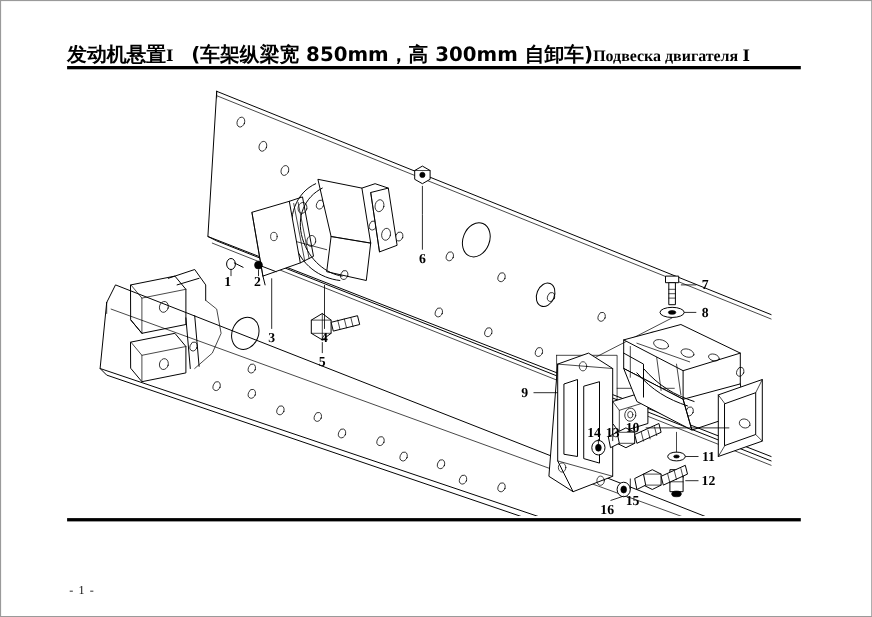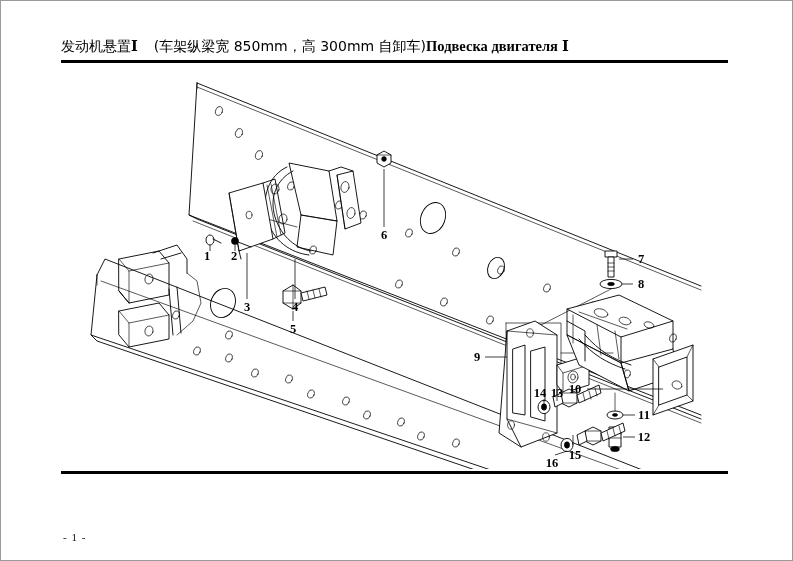--- a/index.html
+++ b/index.html
@@ -30,22 +30,22 @@
     white-space: nowrap;
   }
   .title-seg {
     font-weight: bold;
     font-size: 14.5px;
     color: #000;
     letter-spacing: 0px;
   }
   .title-cjk {
     font-family: "DejaVu Sans", "Liberation Sans", sans-serif;
-    font-weight: normal;
-    font-size: 14px;
+    font-weight: bold;
+    font-size: 18px;
   }
   .title-num {
     font-family: "Liberation Serif", "DejaVu Serif", serif;
     font-weight: bold;
     font-size: 14.5px;
   }
   .title-ru {
     font-family: "Liberation Serif", "DejaVu Serif", serif;
     font-weight: bold;
     font-size: 14.5px;

